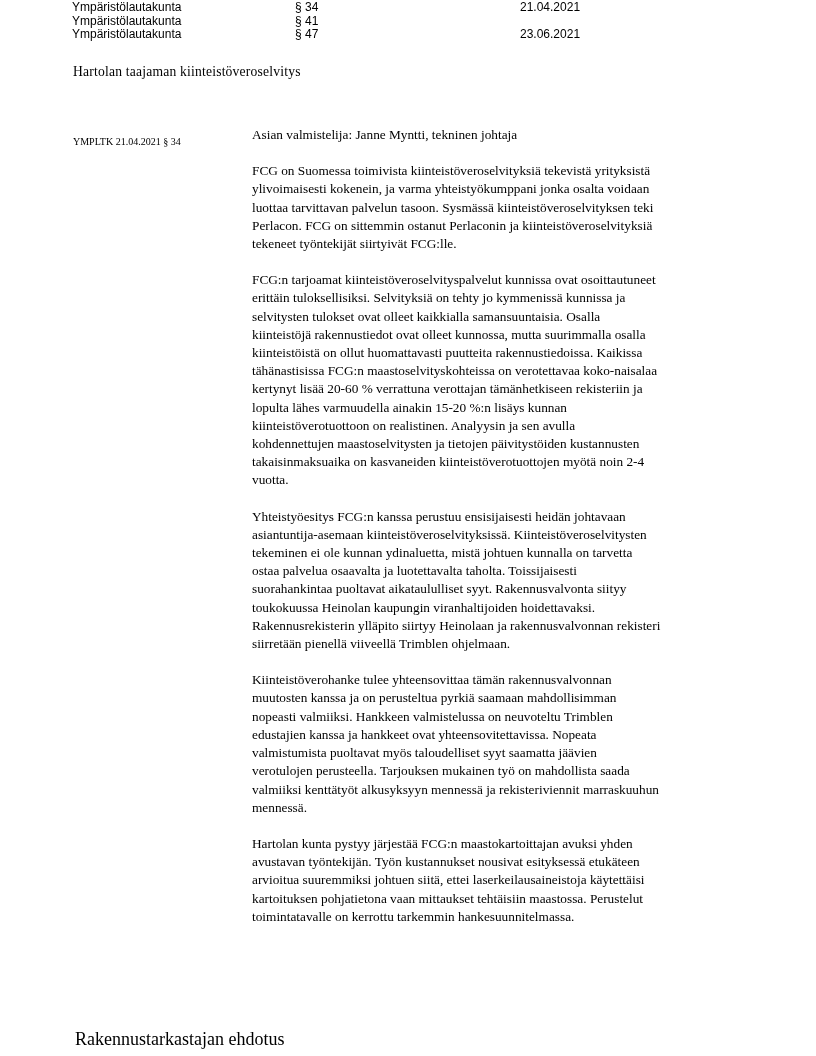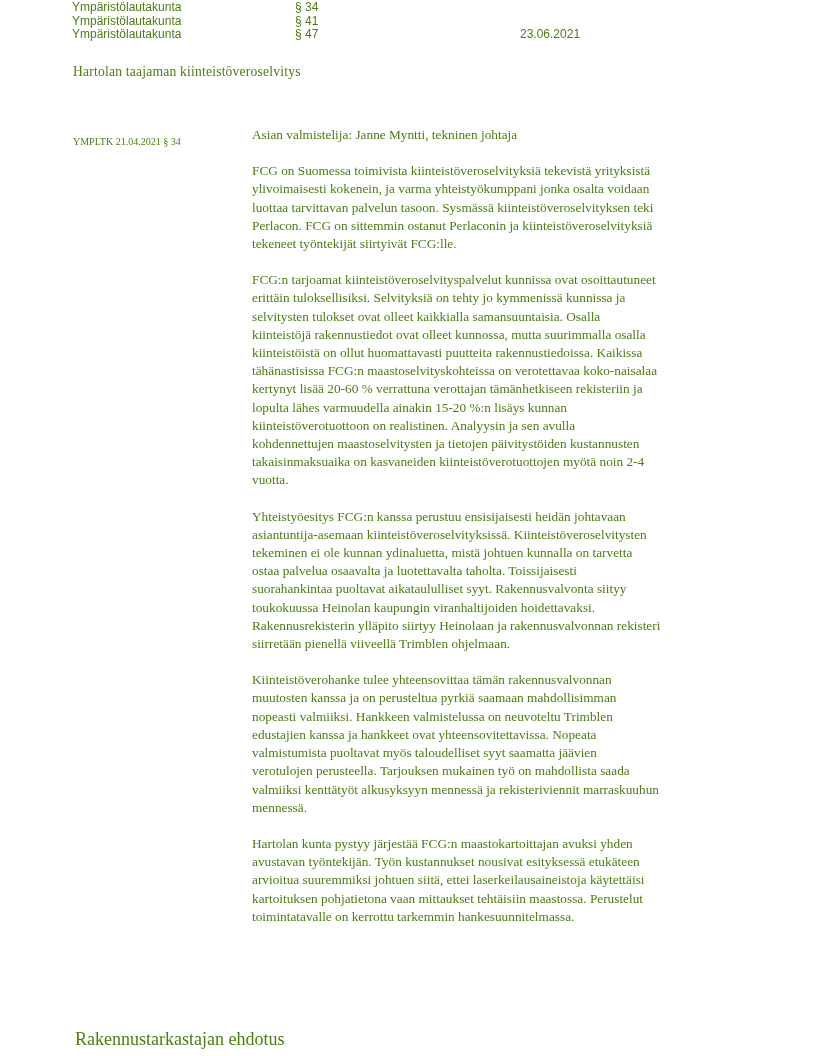--- a/index.html
+++ b/index.html
@@ -2,21 +2,21 @@
 <html><head>
 <meta charset="utf-8">
 <style>
   html, body { margin: 0; padding: 0; }
   body { background: #ffffff; }
   .page {
     position: relative;
     width: 816px;
     height: 1056px;
     background: #ffffff;
-    color: #4d7c0f;
+    color: #000000;
     font-family: "Liberation Serif", serif;
     overflow: hidden;
   }
   
   .history {
     position: absolute;
     top: 1px;
     left: 72px;
     right: 20px;
     font-family: "Liberation Sans", sans-serif;
@@ -67,20 +67,21 @@
 </style>
 </head>
 <body>
 
 <div class="page">
 
   <div class="history">
     <div class="history-row">
       <span>Ympäristölautakunta</span>
       <span>§ 34</span>
+      <span>21.04.2021</span>
     </div>
     <div class="history-row">
       <span>Ympäristölautakunta</span>
       <span>§ 41</span>
     </div>
     <div class="history-row">
       <span>Ympäristölautakunta</span>
       <span>§ 47</span>
       <span>23.06.2021</span>
     </div>

